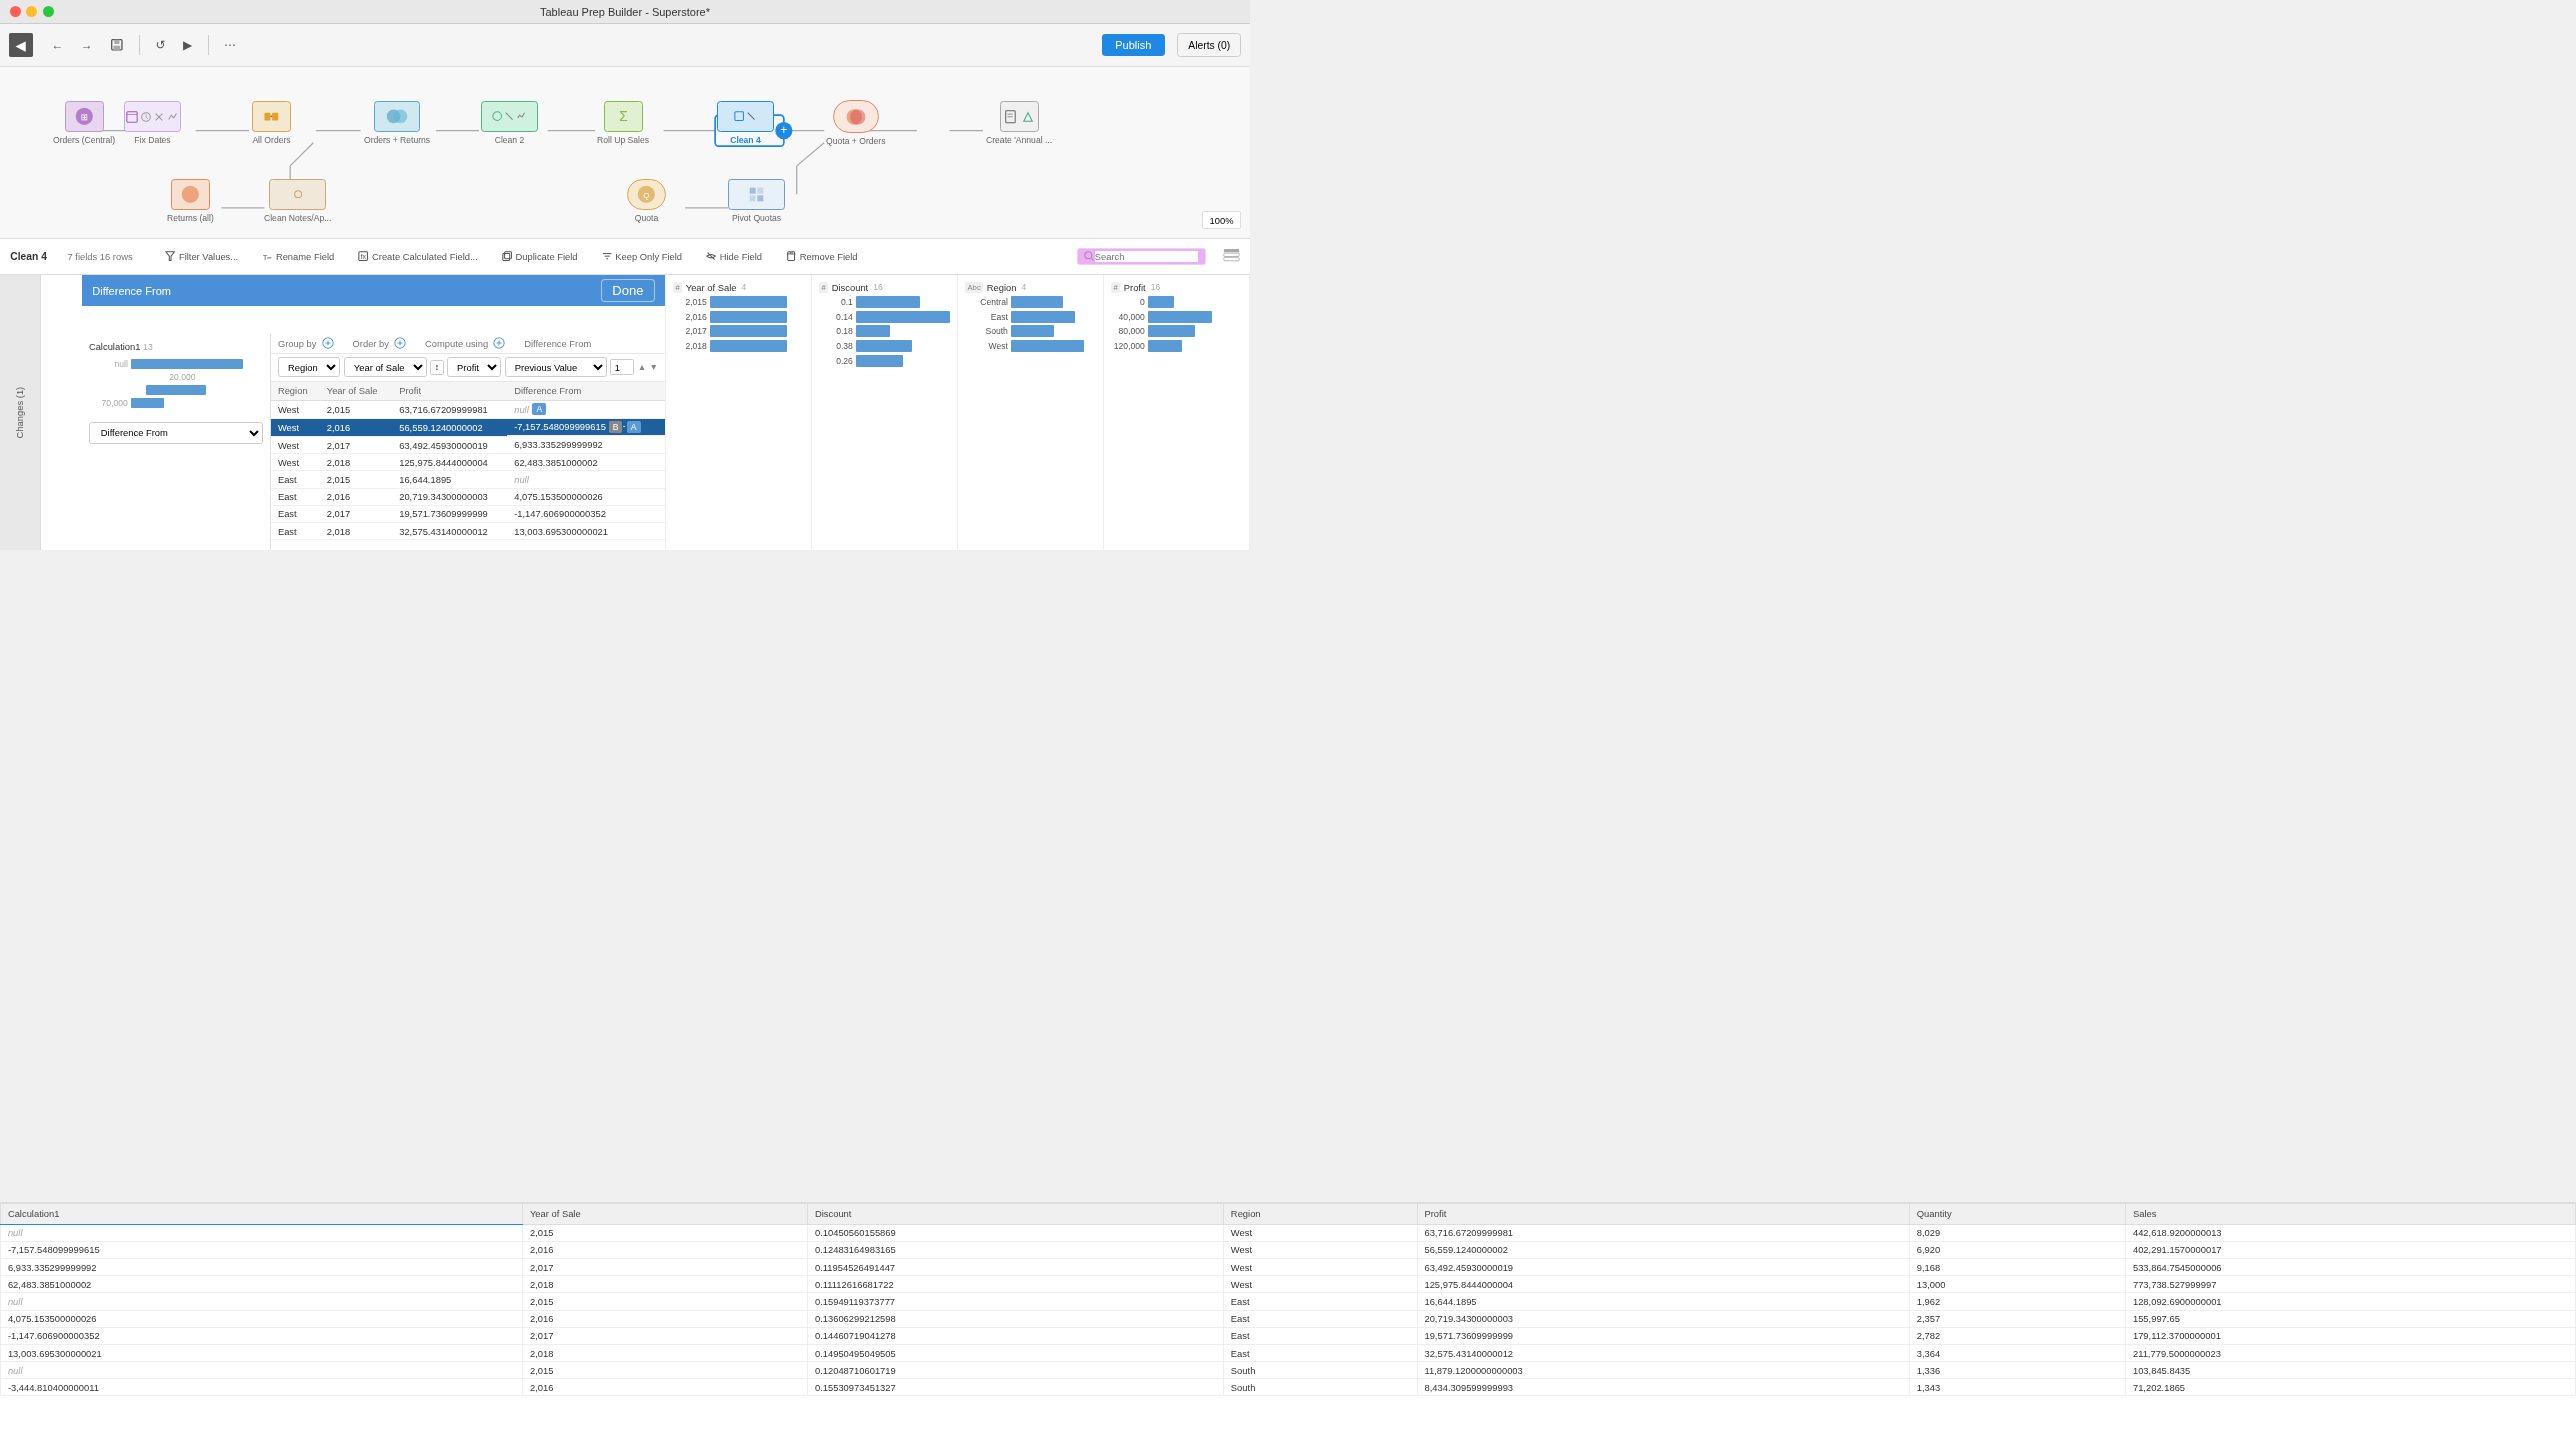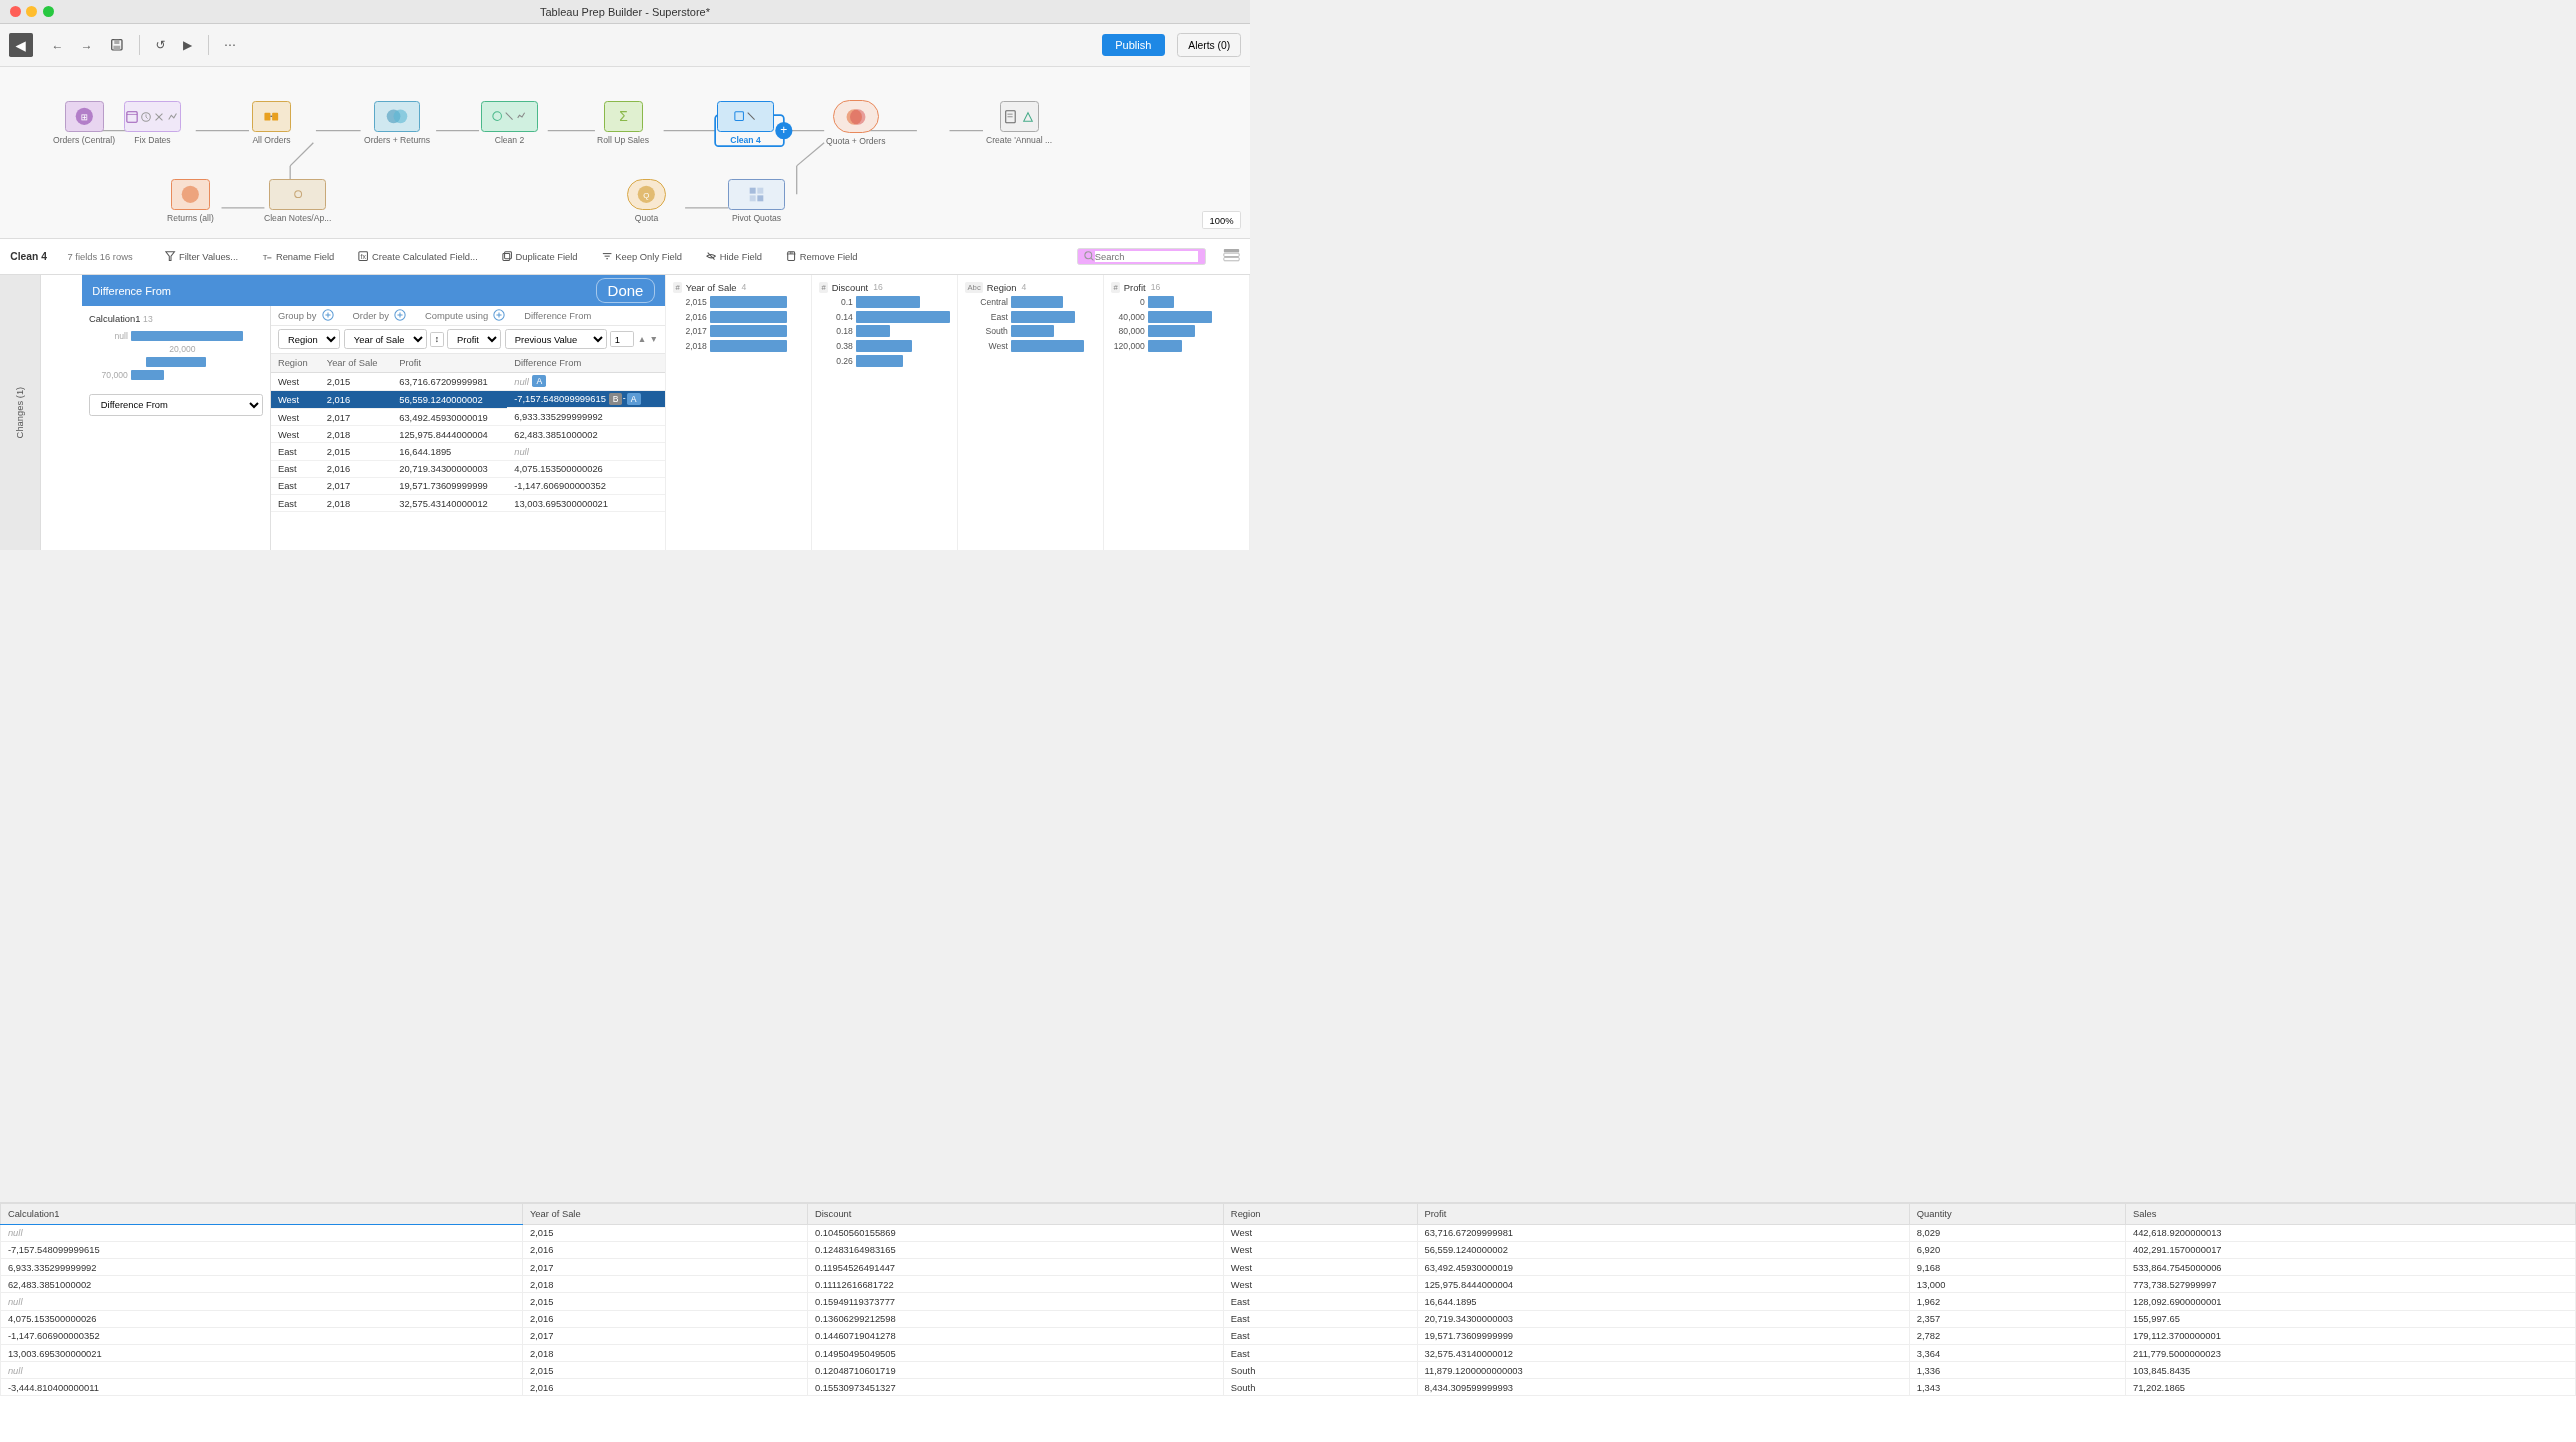--- a/index.html
+++ b/index.html
@@ -28,22 +28,22 @@
     .action-bar-title { font-weight: 600; font-size: 10.3px; color: #333; margin-right: 6.9px; }
     .action-bar-info { color: #777; font-size: 9.4px; margin-right: 13.7px; }
     .action-btn { display: flex; align-items: center; gap: 3.4px; background: none; border: none; cursor: pointer; color: #555; font-size: 9.4px; padding: 1.7px 5.2px; }
     .search-box { margin-left: auto; display: flex; align-items: flex-start; border: 0.9px solid #ddd; border-radius: 2.6px; padding: 1.7px 6.9px; background: #f0abfc; }
     .search-box input { border: none; outline: none; font-size: 9.4px; width: 103px; }
 
     
     .diff-panel { position: absolute; top: 0; left: 41px; right: 0; bottom: 0; background: white; z-index: 10; display: flex; flex-direction: column; }
     .diff-header { background: #4a90d9; color: white; padding: 6.9px 10.3px; display: flex; align-items: center; justify-content: space-between; height: 31px; }
     .diff-header-title { font-size: 11px; font-weight: 500; }
-    .diff-done-btn { background: #4a90d9; border: 0.9px solid rgba(255,255,255,0.5); color: white; padding: 2.6px 10.3px; border-radius: 9px; cursor: pointer; font-size: 15px; }
-    .diff-body { display: flex; flex-grow: 1; overflow: hidden; }
+    .diff-done-btn { background: #4a90d9; border: 0.9px solid rgba(255,255,255,0.5); color: white; padding: 2.6px 10.3px; border-radius: 4px; cursor: pointer; font-size: 13px; }
+    .diff-body { display: flex; flex-grow: 1; overflow: hidden; margin-top: 28px; }
     .diff-left { width: 189px; padding: 6.9px; border-right: 0.9px solid #e0e0e0; }
     .diff-center { flex: 1; overflow: auto; }
     .diff-select { border: 0.9px solid #ccc; border-radius: 2.6px; padding: 3.4px 6.9px; font-size: 9.4px; background: white; cursor: pointer; }
     .diff-label { font-size: 9.4px; color: #777; }
     .group-by-row { display: flex; align-items: center; gap: 5.2px; padding: 3.4px 6.9px; border-bottom: 0.9px solid #e8e8e8; }
     .group-select { border: 0.9px solid #ccc; border-radius: 2.6px; padding: 2.6px 5.2px; font-size: 9.4px; background: white; }
     .diff-table { width: 100%; border-collapse: collapse; font-size: 9.4px; }
     .diff-table th { background: #f5f5f5; padding: 3.4px 6.9px; text-align: left; border-bottom: 0.9px solid #ddd; font-weight: normal; color: #666; }
     .diff-table td { padding: 2.6px 6.9px; border-bottom: 0.9px solid #f0f0f0; color: #333; white-space: nowrap; }
     .diff-table tr.selected-blue td { background: #1e5f9e; color: white; }

